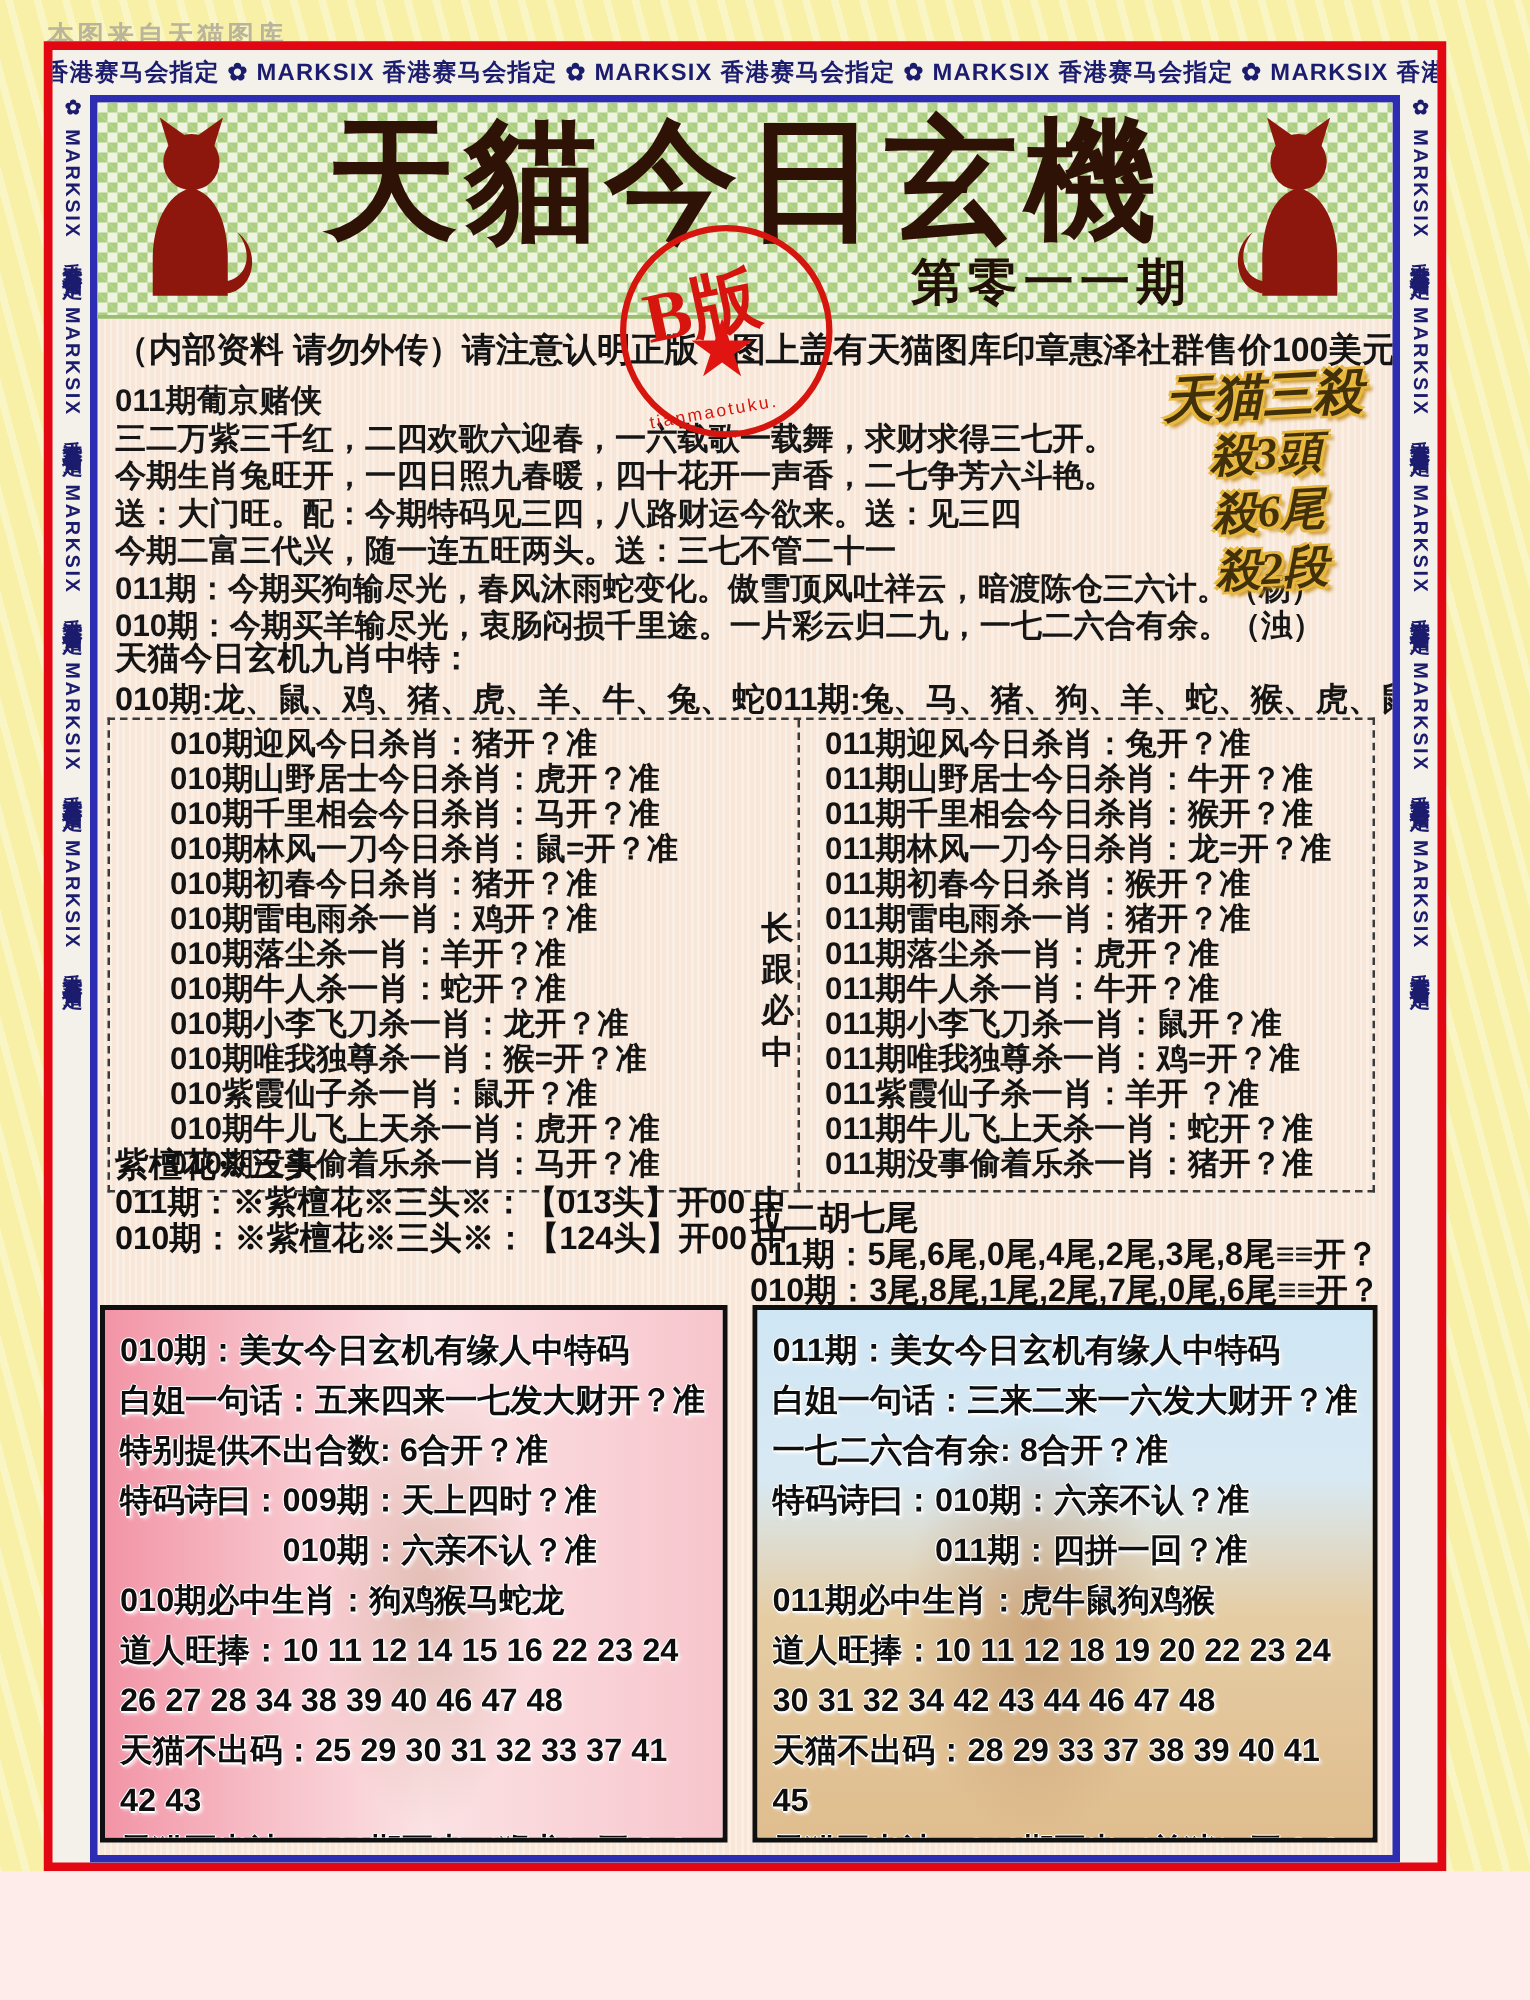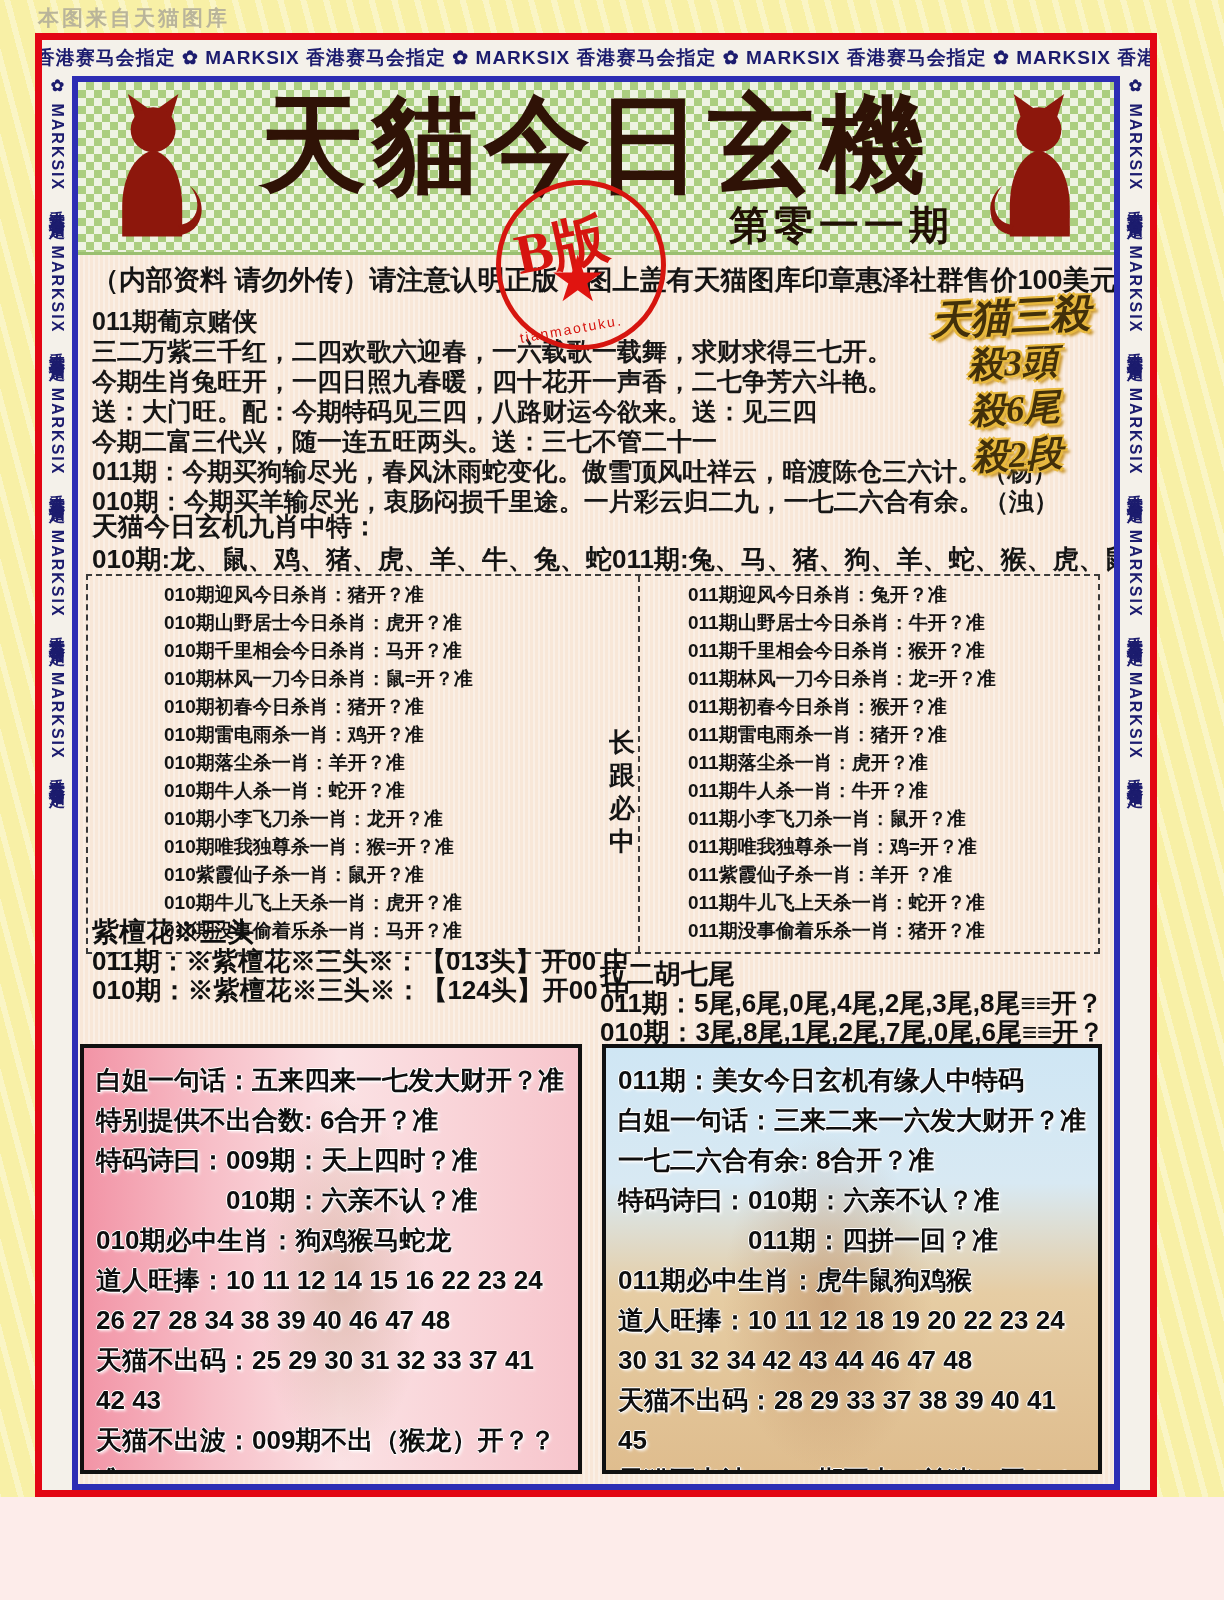--- a/index.html
+++ b/index.html
@@ -3,21 +3,21 @@
 <meta charset="utf-8">
 <style>
   html,body{margin:0;padding:0;}
   body{
     width:1224px;height:1600px;position:relative;overflow:hidden;
     background:#f8f0a6;
     background-image:repeating-linear-gradient(75deg, rgba(255,255,255,.35) 0 6px, rgba(0,0,0,0) 6px 22px);
     font-family:"Liberation Sans", sans-serif;
   }
   .abs{position:absolute;}
-  .watermark{left:38px;top:4px;font-size:21px;color:#b9b49a;letter-spacing:3px;font-weight:bold;}
+  .watermark{left:38px;top:14px;font-size:21px;color:#b9b49a;letter-spacing:3px;font-weight:bold;}
 
   
   .frame{left:35px;top:33px;width:1122px;height:1464px;box-sizing:border-box;
     border:7px solid #e30613;background:#f4f1ea;}
   .top-strip{left:0;top:0;width:100%;height:36px;display:flex;align-items:center;justify-content:center;
     color:#1c1c6e;font-weight:bold;font-size:19px;white-space:nowrap;overflow:hidden;letter-spacing:1px;}
   .side-strip{top:36px;bottom:0;width:30px;writing-mode:vertical-rl;text-orientation:mixed;
     color:#1c1c6e;font-weight:bold;font-size:16px;overflow:hidden;letter-spacing:2px;line-height:30px;text-align:left;}
   .side-strip.left{left:0;}
   .side-strip.right{right:0;}
@@ -71,21 +71,21 @@
   .ninezod .h{font-size:26px;line-height:32px;}
   .ninezod .r{display:flex;font-size:26px;line-height:34px;white-space:nowrap;}
   .ninezod .r .c1{width:556px;}
 
   
   .killbox{left:8px;top:492px;width:1014px;height:380px;border:2px dashed #3a3a3a;
     box-sizing:border-box;display:flex;color:#141414;}
   .kb-left{flex:0 0 468px;padding:5px 0 0 48px;}
   .kb-mid{flex:0 0 34px;position:relative;border-right:2px dashed #3a3a3a;}
   .kb-right{flex:1 1 auto;padding:5px 0 0 20px;}
-  .kb-left>div,.kb-right>div{font-size:19px;font-weight:bold;line-height:28px;white-space:nowrap;margin-left:28px;}
+  .kb-left>div,.kb-right>div{font-size:25px;font-weight:bold;line-height:28px;white-space:nowrap;}
   .kb-slogan{position:absolute;left:4px;top:150px;width:28px;text-align:center;}
   .kb-slogan>div{font-size:26px;font-weight:bold;line-height:33px;color:#141414;}
 
   
   .subsec{top:835px;color:#101010;font-weight:bold;}
   .subsec .h{font-size:27px;line-height:30px;}
   .subsec>div.rows>div{font-size:26px;line-height:29px;white-space:nowrap;}
   .heads{left:14px;width:486px;}
   .tails{left:522px;width:502px;margin-top:42px;}
 
@@ -239,20 +239,21 @@
       <div class="h">拉二胡七尾</div>
       <div class="rows">
           <div>011期：5尾,6尾,0尾,4尾,2尾,3尾,8尾≡≡开？【准】</div>
           <div>010期：3尾,8尾,1尾,2尾,7尾,0尾,6尾≡≡开？【准】</div>
         </div>
     </div>
 
     <div class="abs bbox leftbox">
       <div class="bg"></div>
       <div class="lines">
+          <div>010期：美女今日玄机有缘人中特码</div>
           <div>白姐一句话：五来四来一七发大财开？准</div>
           <div>特别提供不出合数:  6合开？准</div>
           <div>特码诗曰：009期：天上四时？准</div>
           <div>　　　　　010期：六亲不认？准</div>
           <div>010期必中生肖：狗鸡猴马蛇龙</div>
           <div>道人旺捧：10 11 12 14 15 16 22 23 24 26 27 28 34 38 39 40 46 47 48</div>
           <div>天猫不出码：25 29 30 31 32 33 37 41 42 43</div>
           <div>天猫不出波：009期不出（猴龙）开？？准</div>
         </div>
     </div>

